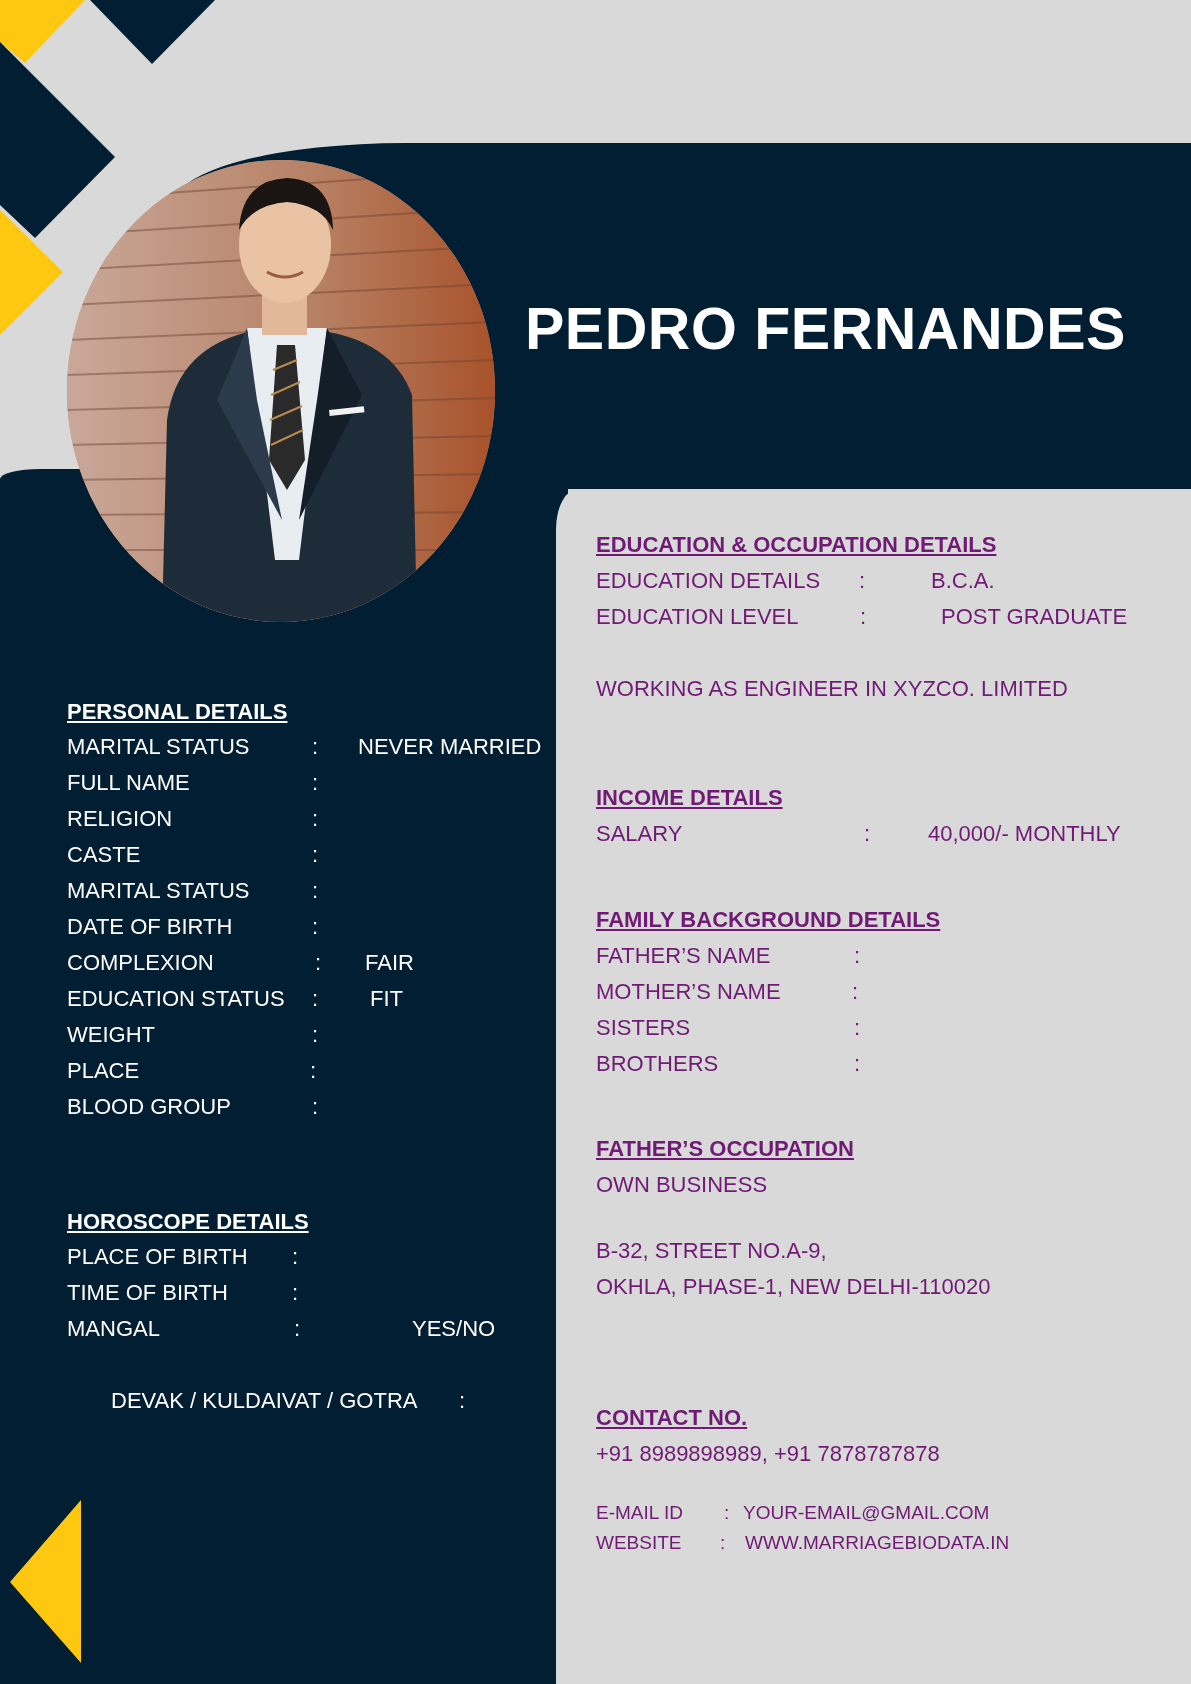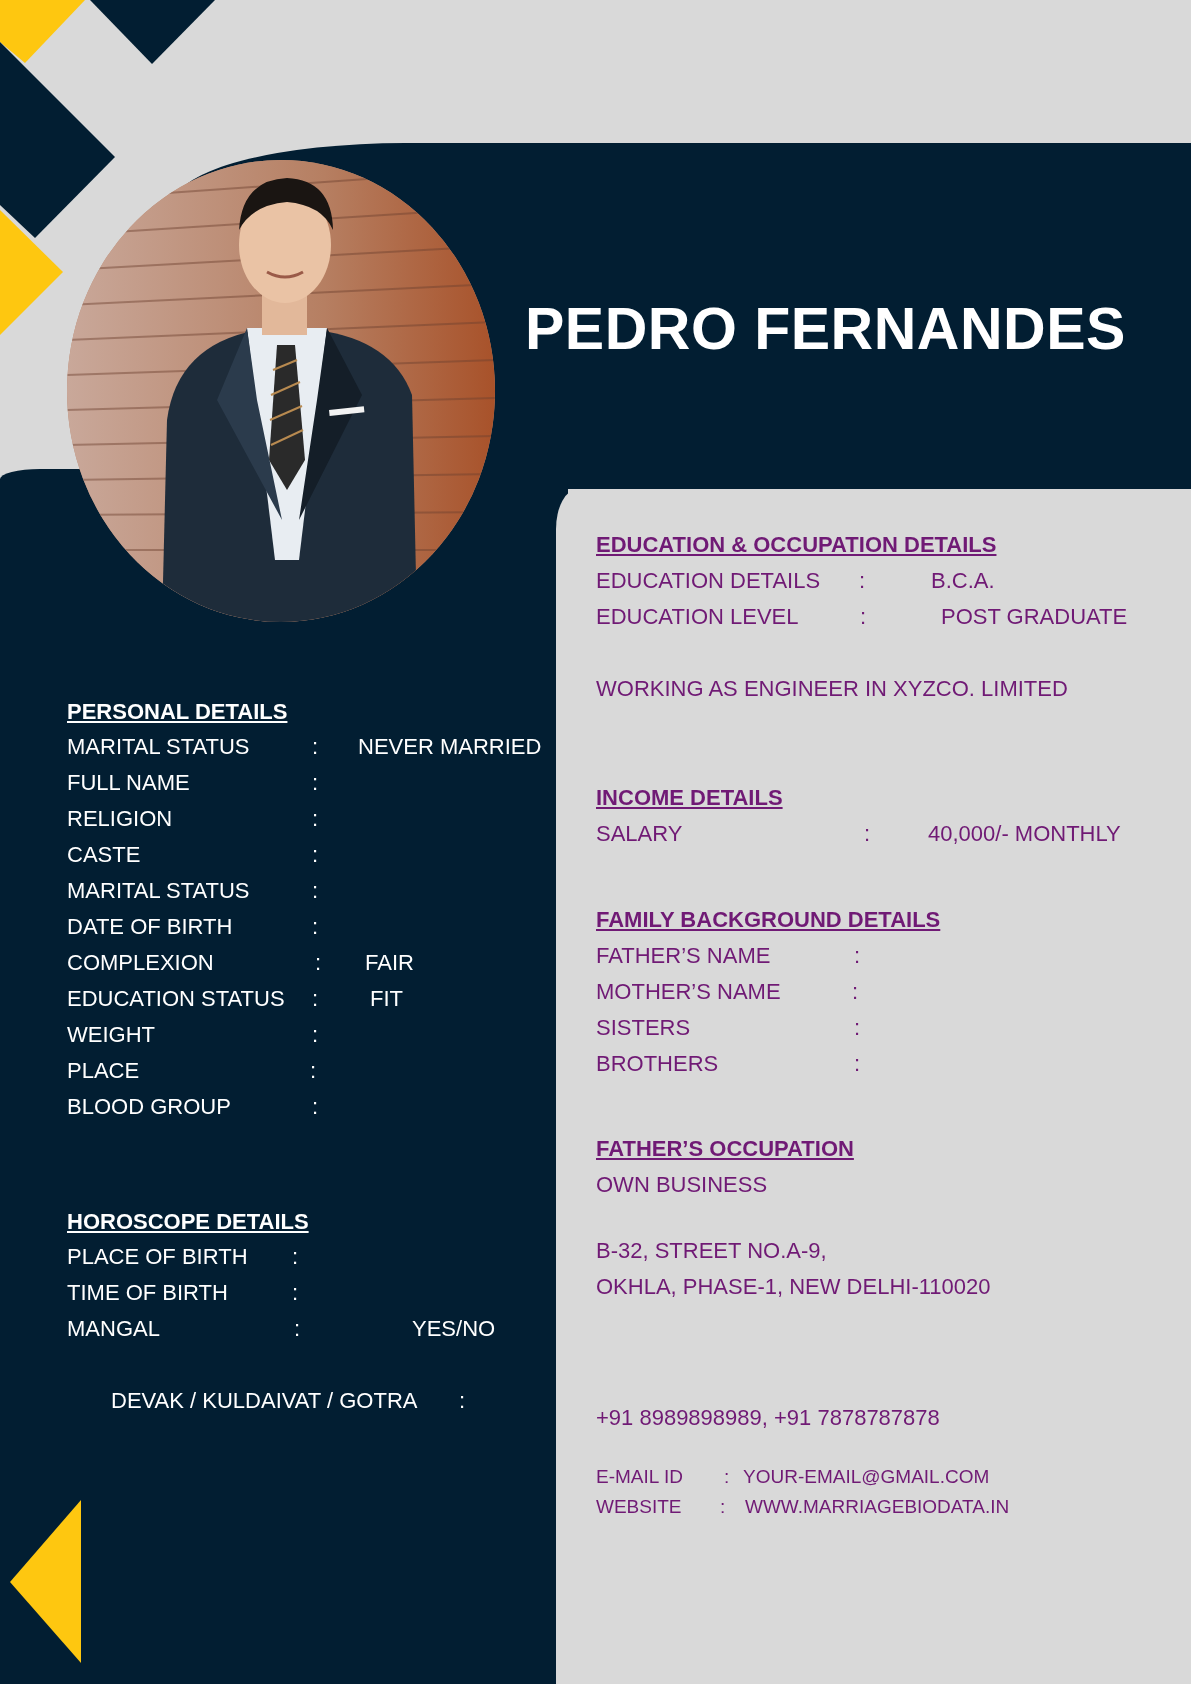--- a/index.html
+++ b/index.html
@@ -231,20 +231,21 @@
   <div class="sec-title dark" style="height:36px; line-height:36px;">FATHER’S OCCUPATION</div>
   <div class="row dark">OWN BUSINESS</div>
 </div>
 
 <div class="abs" style="left:596px; top:1233px;">
   <div class="row dark">B-32, STREET NO.A-9,</div>
   <div class="row dark">OKHLA, PHASE-1, NEW DELHI-110020</div>
 </div>
 
 <div class="abs" style="left:596px; top:1400px;">
+  <div class="sec-title dark" style="height:36px; line-height:36px;">CONTACT NO.</div>
   <div class="row dark">+91 8989898989, +91 7878787878</div>
   <div style="height:26px;"></div>
   <div class="small-row dark">
     <span style="left:0;">E-MAIL ID</span>
     <span style="left:128px;">:</span>
     <span style="left:147px;">YOUR-EMAIL@GMAIL.COM</span>
   </div>
   <div class="small-row dark">
     <span style="left:0;">WEBSITE</span>
     <span style="left:124px;">:</span>

